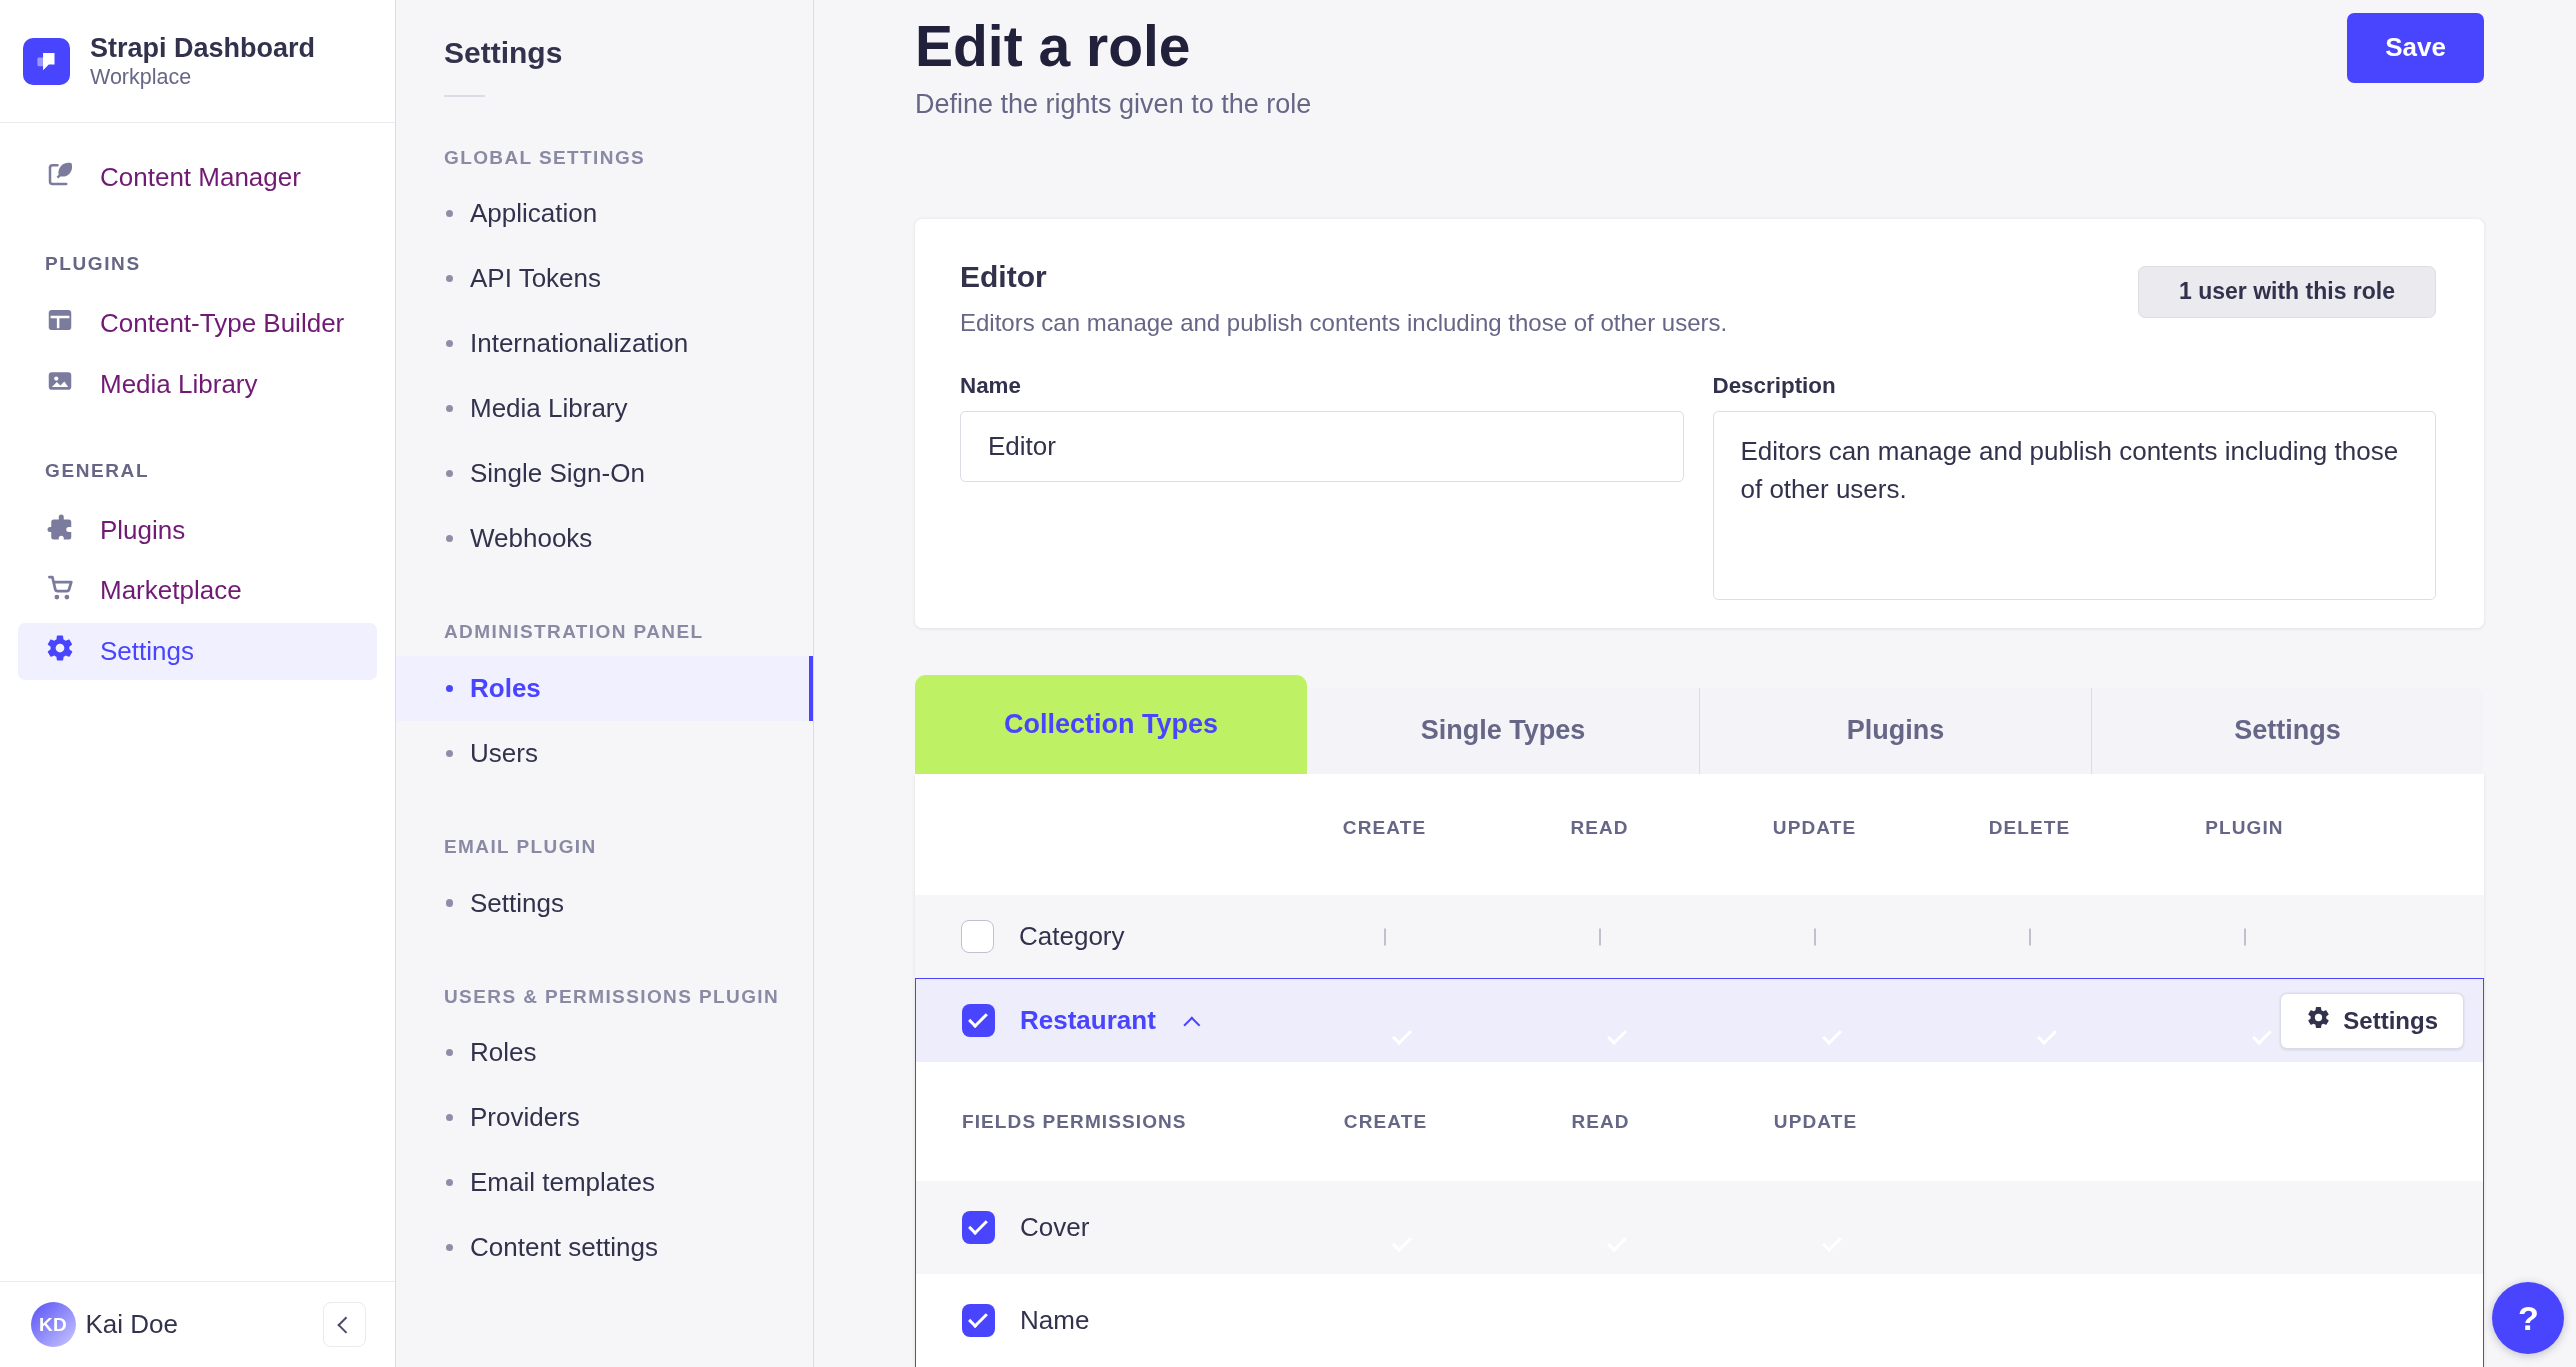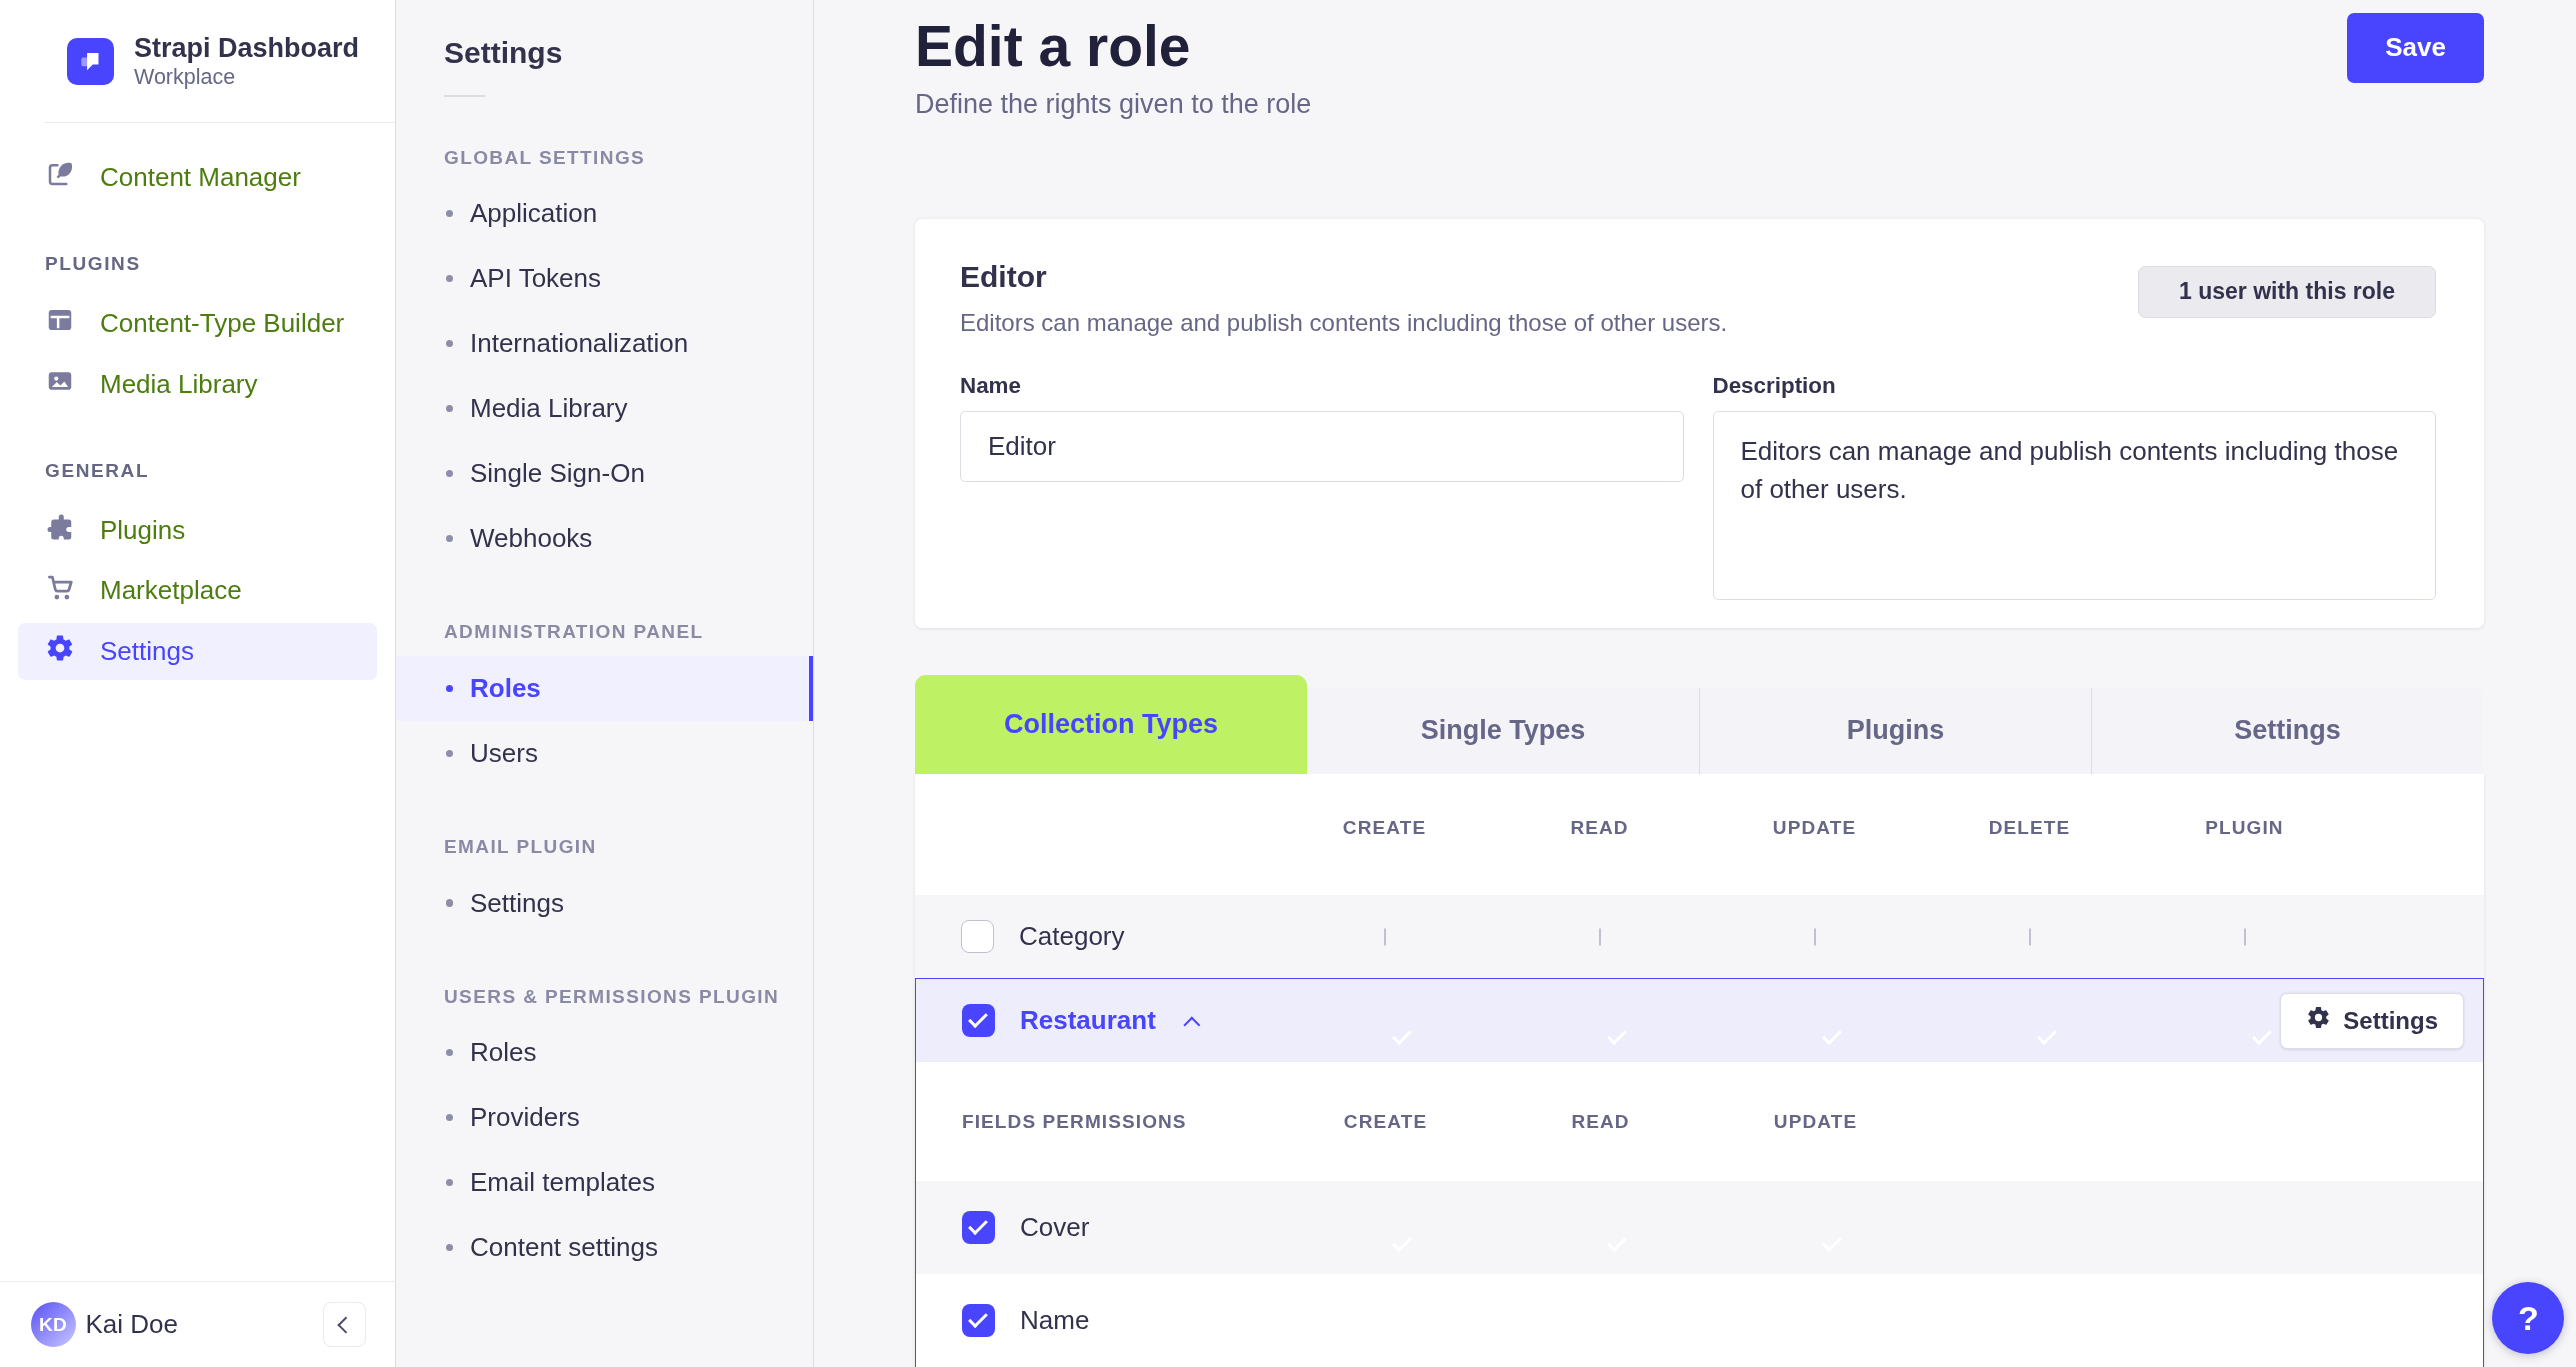--- a/index.html
+++ b/index.html
@@ -4,28 +4,28 @@
 <style>
   * { margin:0; padding:0; box-sizing:border-box; }
   html,body { width:2576px; height:1367px; overflow:hidden; background:#F6F6F9;
               font-family:"Liberation Sans","DejaVu Sans",sans-serif; color:#32324D; }
   .app { display:flex; width:2576px; height:1367px; }
 
   
   .sidebar { width:396px; min-width:396px; background:#FFFFFF; border-right:0.9px solid #DCDCE4;
              position:relative; }
   .brand { display:flex; align-items:center; gap:20px; padding:32px 25px 30.5px 23px;
-           border-bottom:0.9px solid #EAEAEF;margin-left:44px; }
+           border-bottom:0.9px solid #EAEAEF; }
   .brand-logo { width:47px; height:47px; border-radius:10px; background:#4945FF; flex:0 0 auto;
                 display:flex; align-items:center; justify-content:center; }
   .brand-title { font-size:27px; font-weight:700; color:#32324D; line-height:32px; }
   .brand-sub { font-size:21.5px; color:#666687; line-height:27px; }
   .nav { padding:23px 0 0 0; }
   .nav-item { display:flex; align-items:center; gap:25px; height:57px; margin:3.6px 18px;
-              padding-left:27px; border-radius:7.2px; font-size:26px; font-weight:500; color:#4d7c0f;
+              padding-left:27px; border-radius:7.2px; font-size:26px; font-weight:500; color:#701a75;
               cursor:pointer; }
   .nav-item svg { flex:0 0 auto; }
   .nav-item.active { background:#F0F0FF; color:#4945FF; }
   .nav-section { margin:47px 0 20px 45px; font-size:19px; font-weight:700; letter-spacing:1.6px;
                  color:#666687; }
   .sidebar-footer { position:absolute; left:0; right:0; bottom:0; height:86px;
                     border-top:0.9px solid #EAEAEF; display:flex; align-items:center;
                     padding:0 29px 0 30.5px; gap:10px; background:#fff; }
   .avatar { width:45px; height:45px; border-radius:50%;
             background:linear-gradient(135deg,#5650f5 0%,#b9b6ff 85%);

